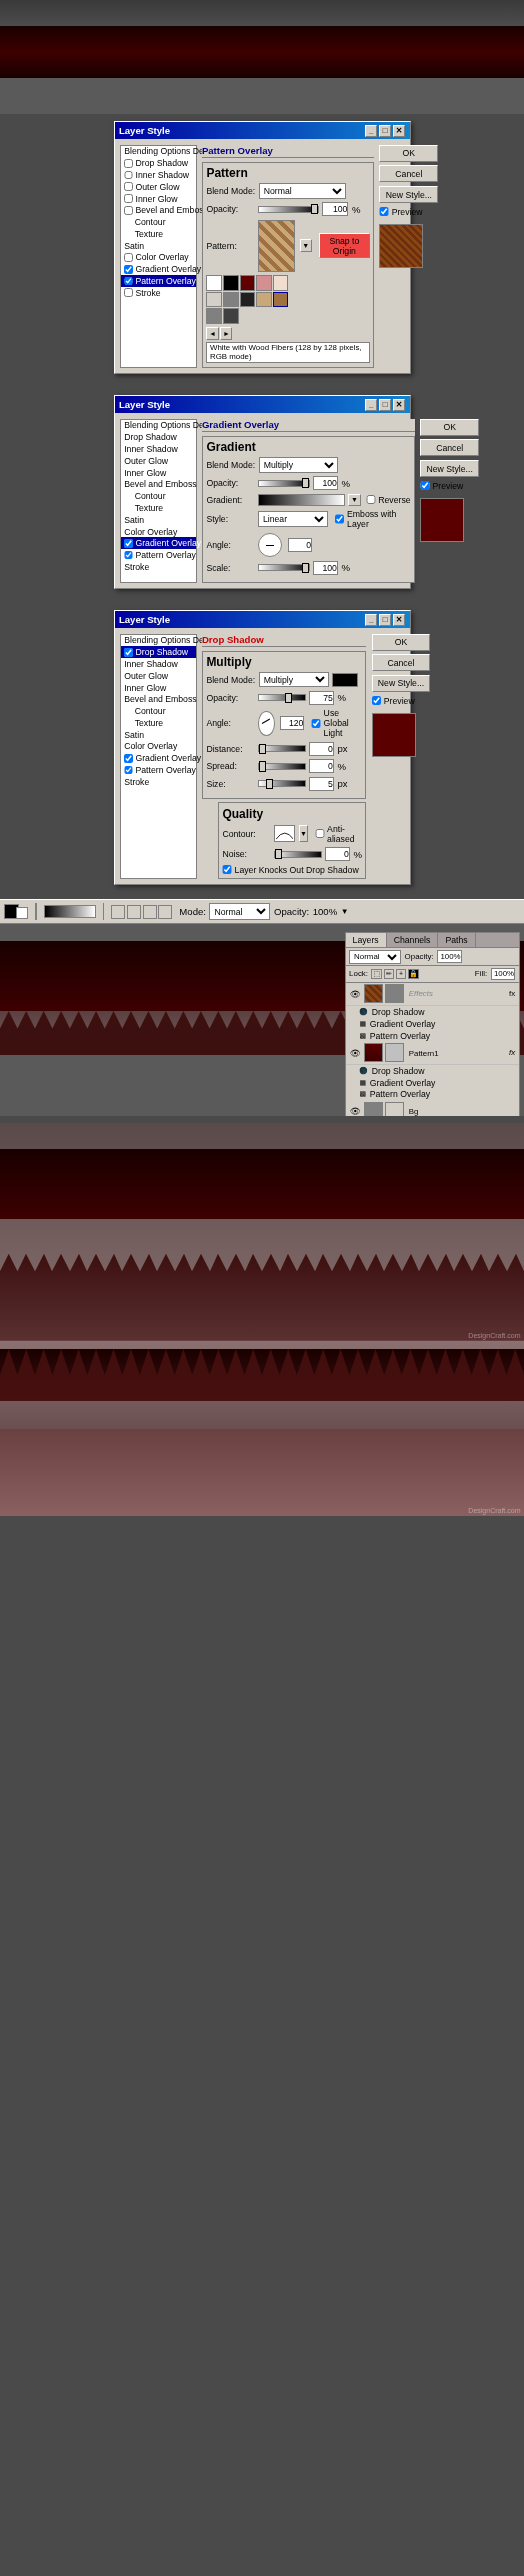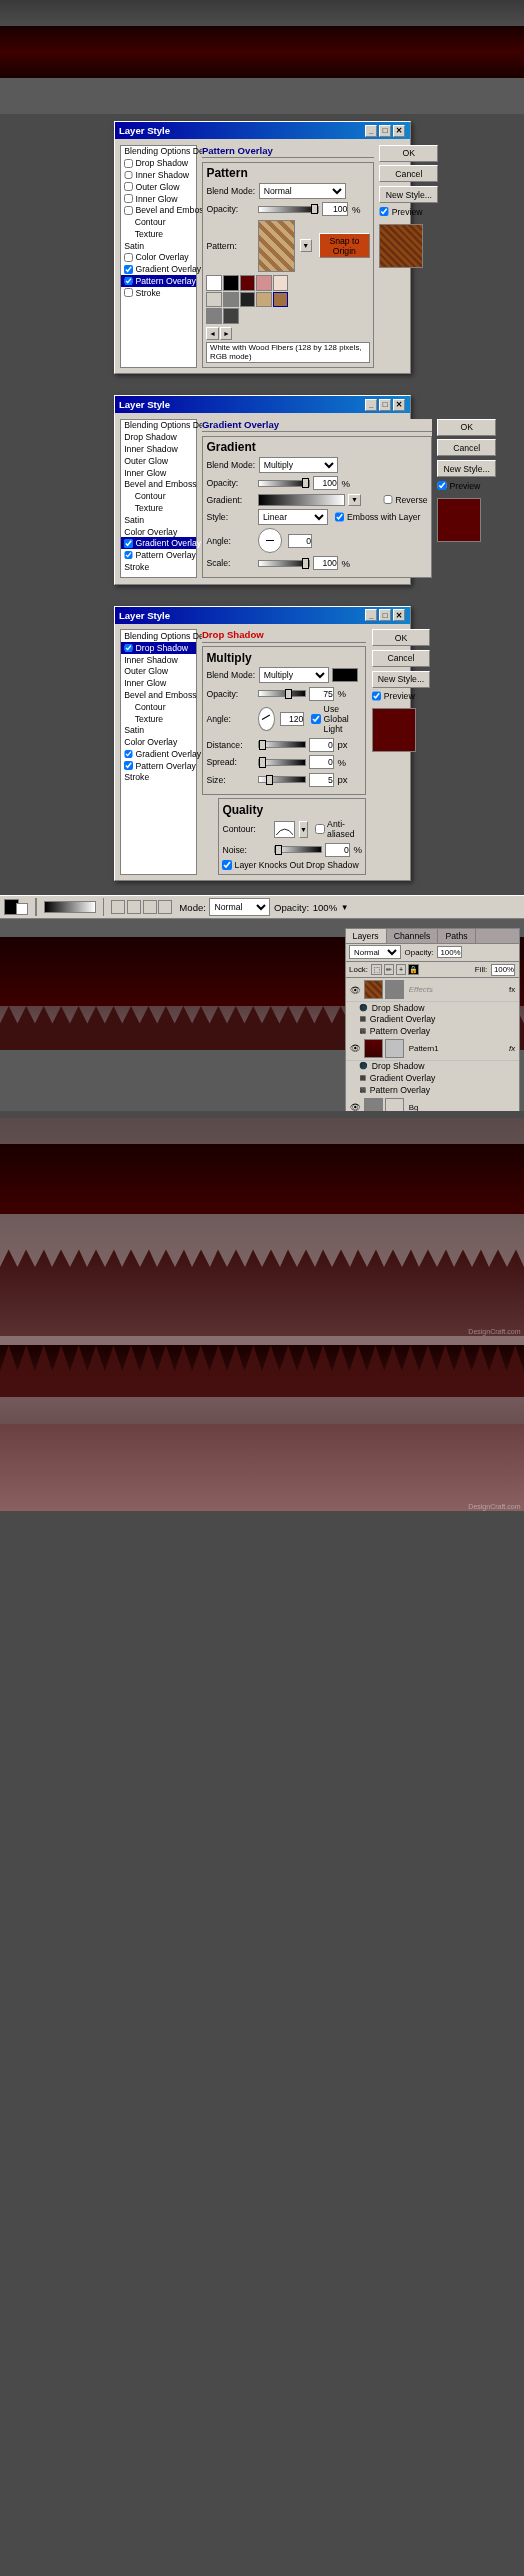--- a/index.html
+++ b/index.html
@@ -349,21 +349,21 @@
 
     .gradient-bar {
       width: 87px;
       height: 12.2px;
       background: linear-gradient(to right, #000, #fff);
       border: 0.9px solid #808080;
       cursor: pointer;
     }
 
     .snap-btn {
-      background: #c2410c;
+      background: #ef4444;
       border: 0.9px solid #fff;
       border-right-color: #808080;
       border-bottom-color: #808080;
       padding: 1.7px 5.2px;
       font-size: 8.7px;
       cursor: pointer;
     }
 
     .section-header {
       font-weight: bold;
@@ -600,21 +600,21 @@
             <div class="slider-track" style="width:52px">
               <div class="slider-thumb" style="right:0;"></div>
             </div>
             <input type="text" class="form-input" value="100" style="width: 24.5px;">
             <span>%</span>
           </div>
           <div class="form-row">
             <span class="form-label">Gradient:</span>
             <div class="gradient-bar"></div>
             <div class="btn" style="width:12.2px;height:12.2px;padding:0;font-size:7px;display:flex;align-items:center;justify-content:center;">▼</div>
-            <div class="checkbox-label" style="margin-left:19px">
+            <div class="checkbox-label" style="margin-left:2px">
               <input type="checkbox" style="">
               <span>Reverse</span>
             </div>
           </div>
           <div class="form-row">
             <span class="form-label">Style:</span>
             <select class="form-select" style="width:61px">
               <option>Linear</option>
             </select>
             <div class="checkbox-label" style="margin-left:3.5px">

